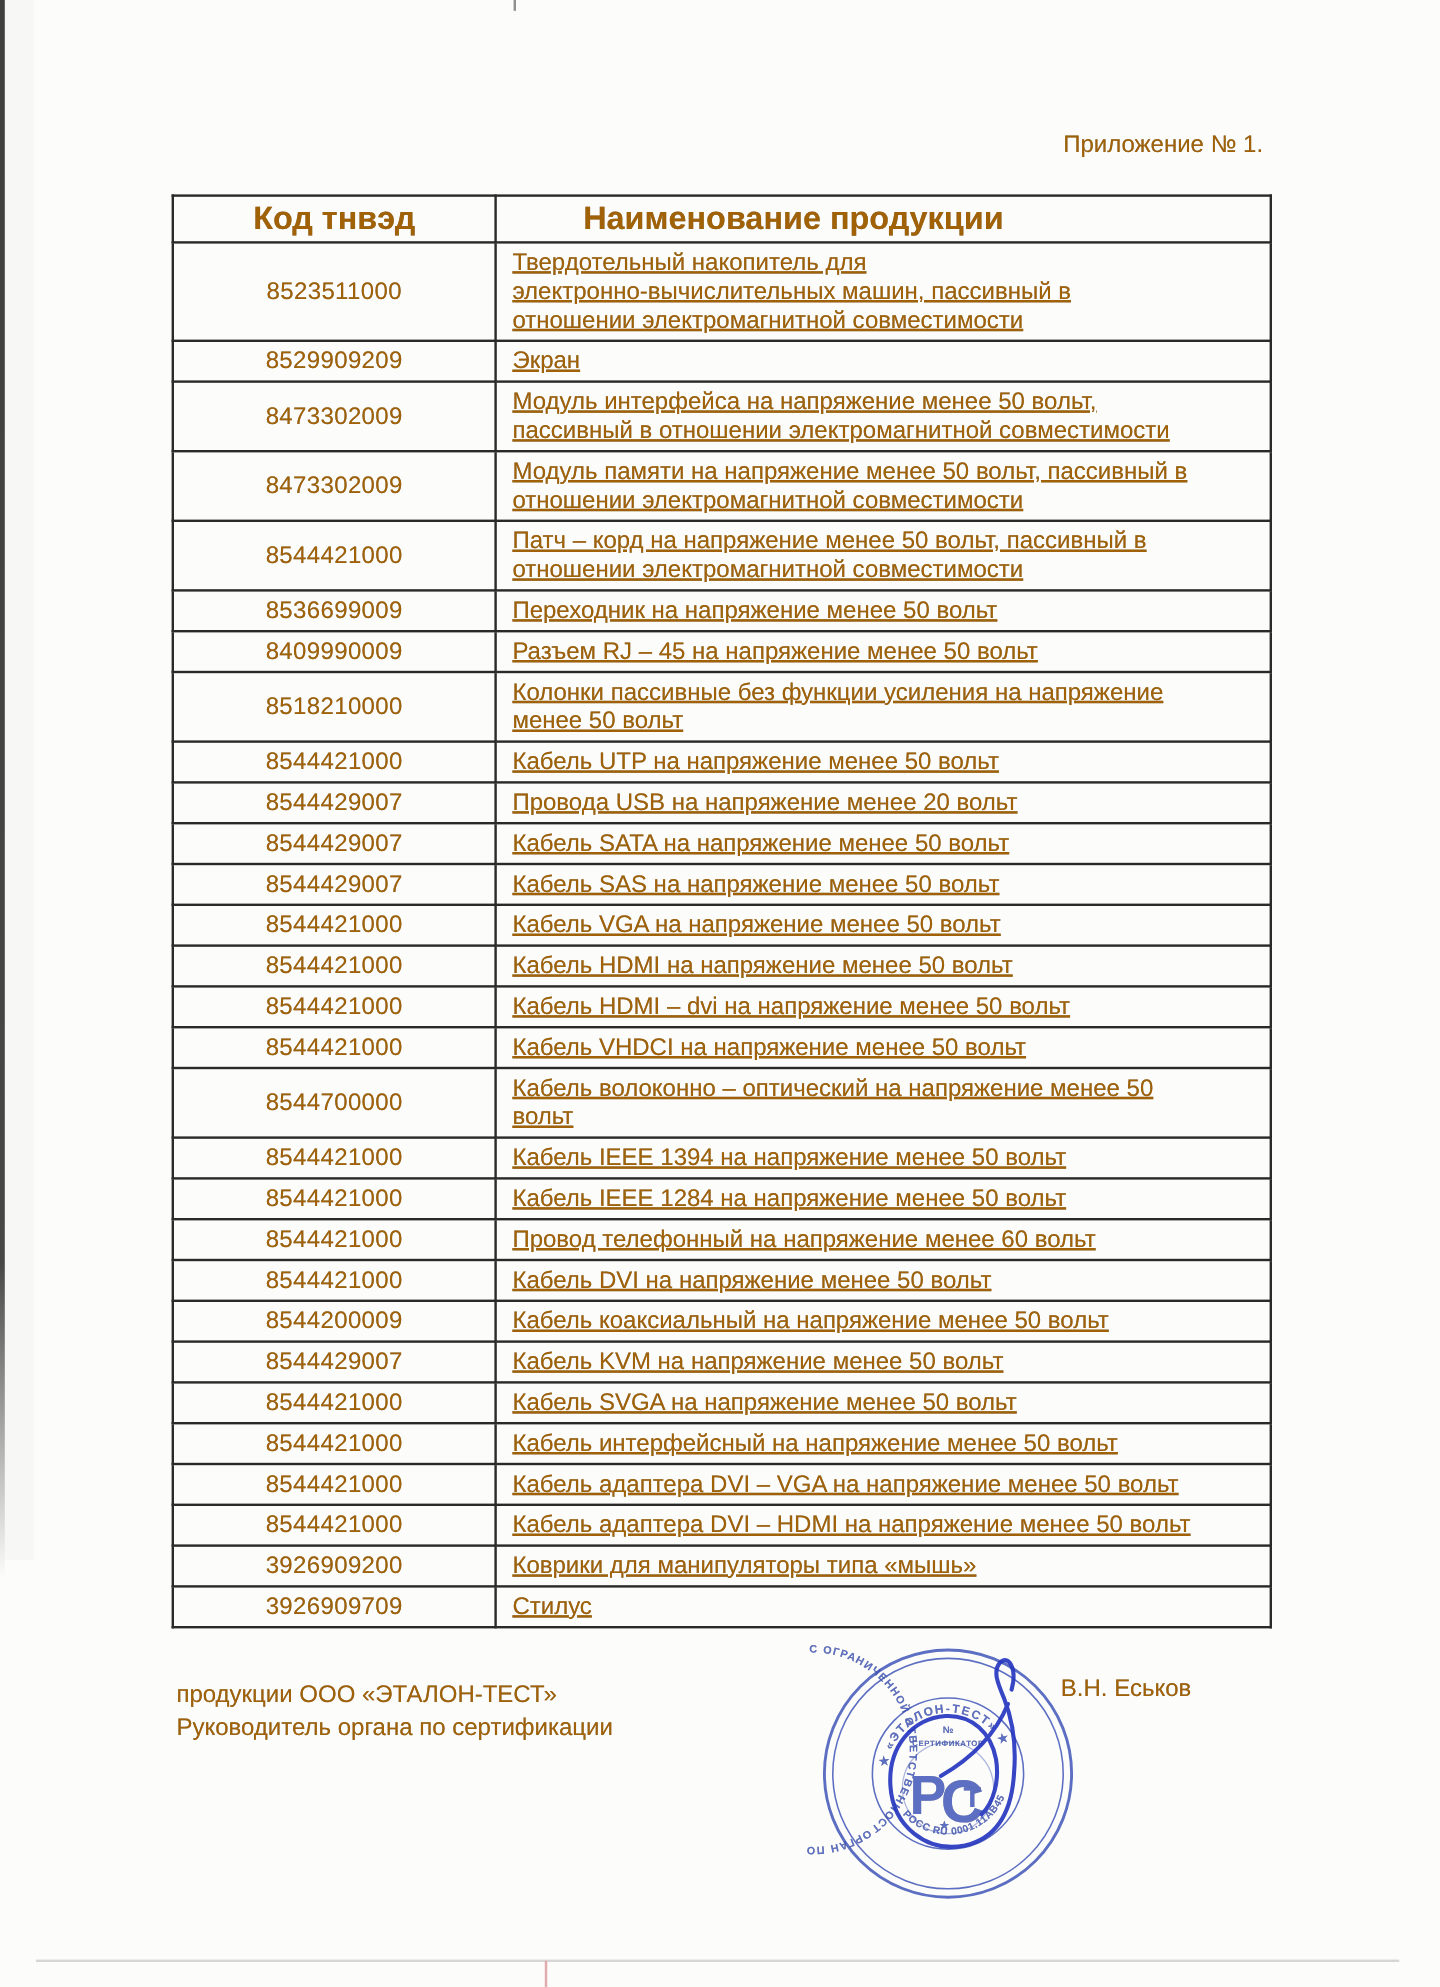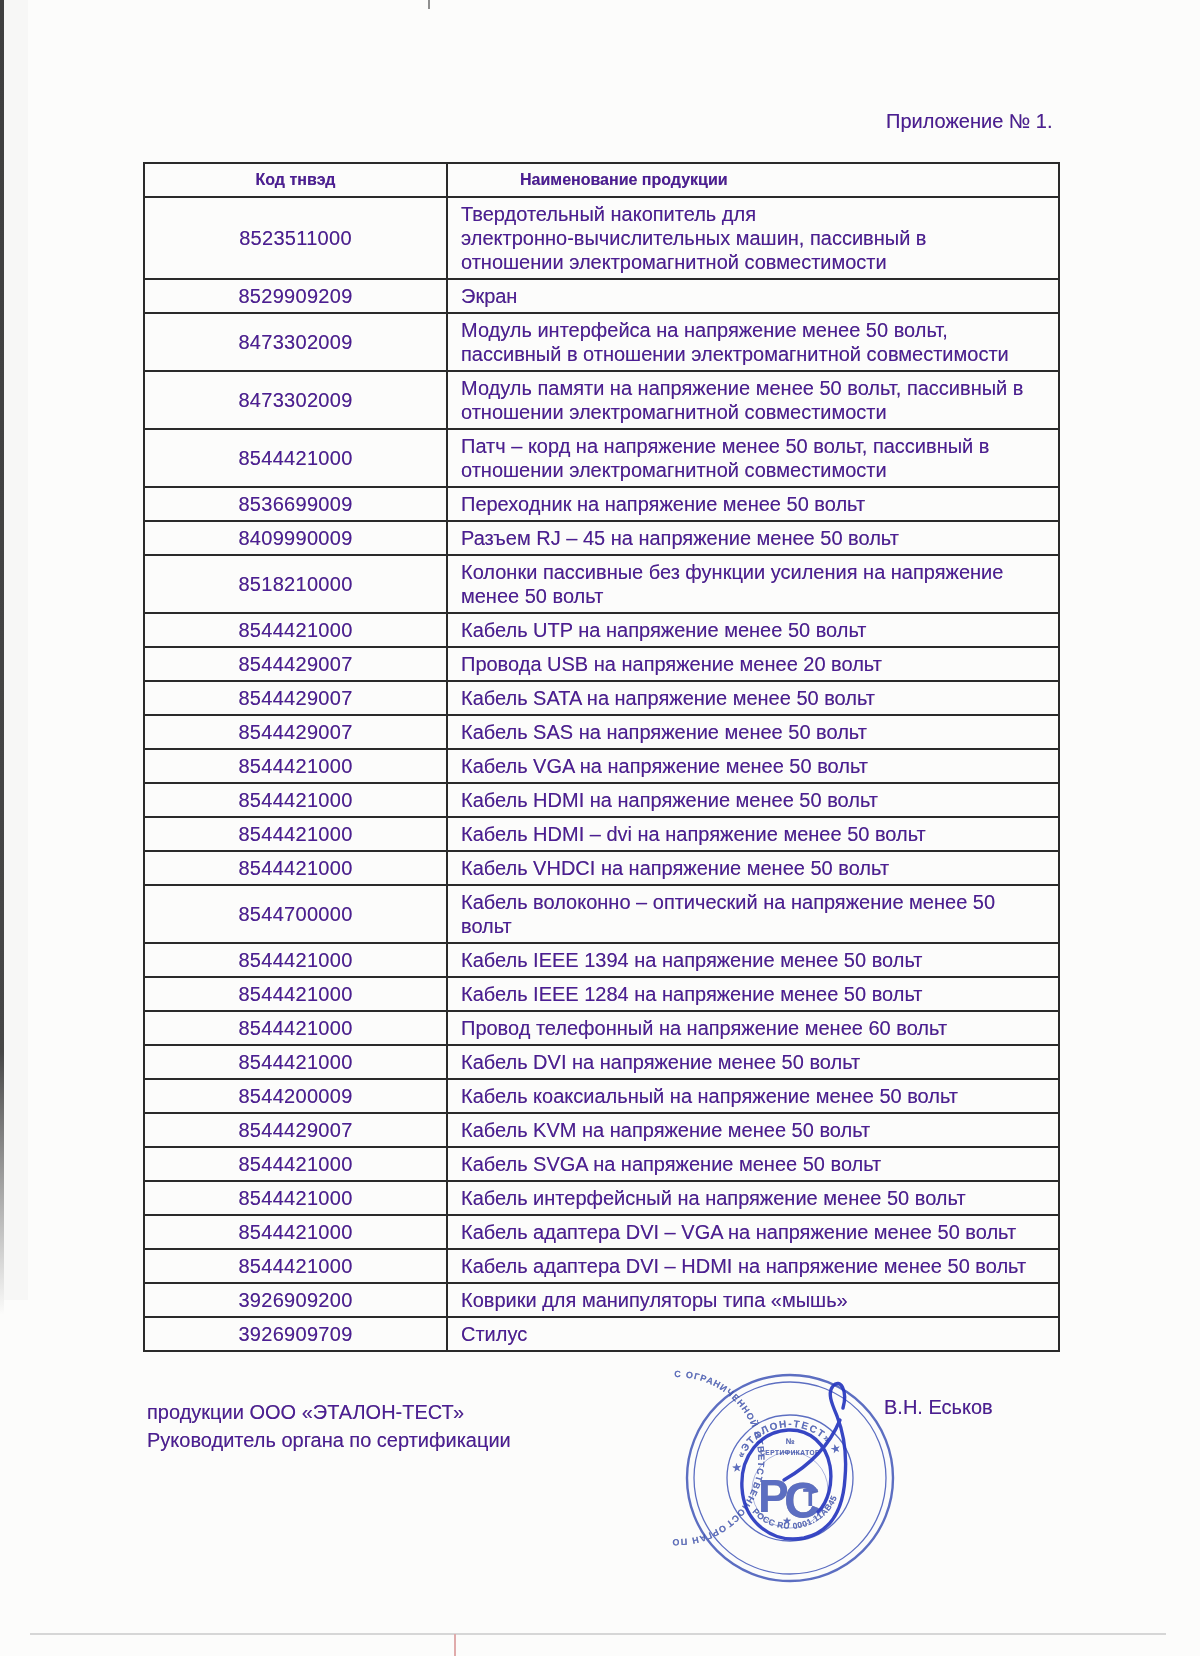--- a/index.html
+++ b/index.html
@@ -2,21 +2,21 @@
 <html lang="ru"><head>
 <meta charset="utf-8">
 <style>
   html,body{margin:0;padding:0;background:#e9e9e9;}
   .page{
     position:relative;
     width:1200px;height:1656px;
     margin:0 auto;
     background:#fcfcfb;
     font-family:"Liberation Sans", sans-serif;
-    color:#4c1d95;
+    color:#a16207;
     overflow:hidden;
     text-shadow:0 0 .5px rgba(30,30,30,.45);
   }
   
   .edge-left{
     position:absolute;left:0;top:0;width:4px;height:1315px;
     background:linear-gradient(to bottom,#3f3f3f 0%,#474747 80%,rgba(70,70,70,0) 100%);
   }
   .edge-left-soft{
     position:absolute;left:4px;top:0;width:24px;height:1300px;
@@ -24,25 +24,25 @@
   }
   .tick-top{position:absolute;left:428px;top:0;width:2px;height:9px;background:#8f8f8f;}
   .line-bottom{position:absolute;left:30px;top:1633px;width:1136px;height:2px;background:#cfcfcf;opacity:.85;}
   .line-bottom-pink{position:absolute;left:454px;top:1634px;width:2px;height:22px;background:#e0abab;}
 
   .appendix{position:absolute;left:886px;top:110px;font-size:20px;}
 
   .doc-table{position:absolute;left:143px;top:162px;width:917px;}
   table{border-collapse:collapse;width:100%;}
   th,td{border:2px solid #2a2a2a;}
-  thead th{font-size:16px;font-weight:bold;padding:3px 19px;height:26px;vertical-align:middle;}
+  thead th{font-size:27px;font-weight:bold;padding:3px 2px;height:26px;vertical-align:middle;}
   th.code-h{width:263px;text-align:center;}
   th.name-h{text-align:left;padding-left:72px;}
   td.code{width:263px;text-align:center;font-size:20px;letter-spacing:.3px;vertical-align:middle;padding:4px 2px;margin-left:44px;}
-  td.name{font-size:20px;line-height:24px;padding:4px 12px 4px 13px;white-space:pre-line;vertical-align:middle;}
+  td.name{font-size:20px;line-height:24px;padding:4px 12px 4px 13px;white-space:pre-line;vertical-align:middle;text-decoration:underline;}
 
   .sig-block{position:absolute;left:147px;top:1398px;font-size:20px;line-height:28px;}
   .signer{position:absolute;left:884px;top:1396px;font-size:20px;}
 
   .stamp-wrap{position:absolute;left:672px;top:1360px;width:236px;height:236px;}
   .stamp-wrap svg{display:block;}
 </style>
 </head>
 <body>
 

